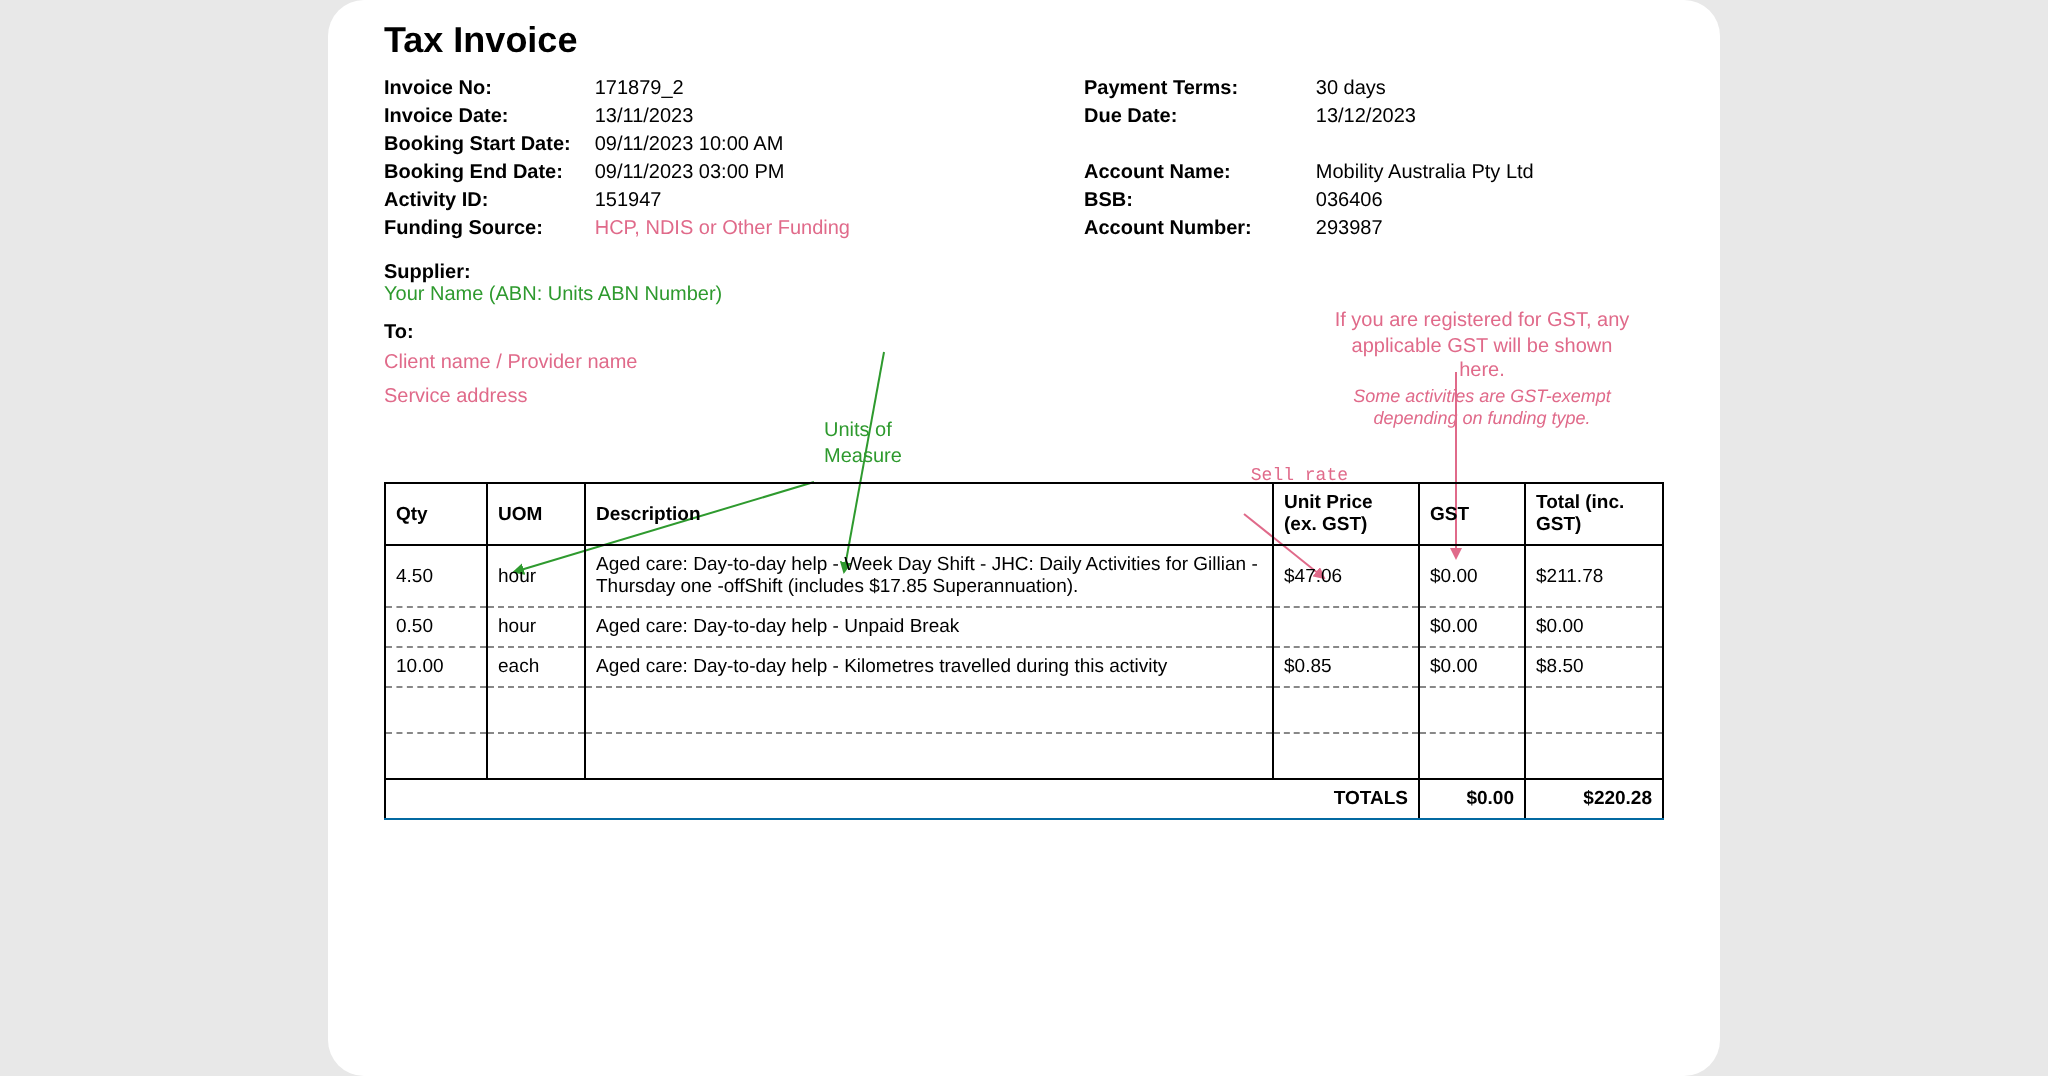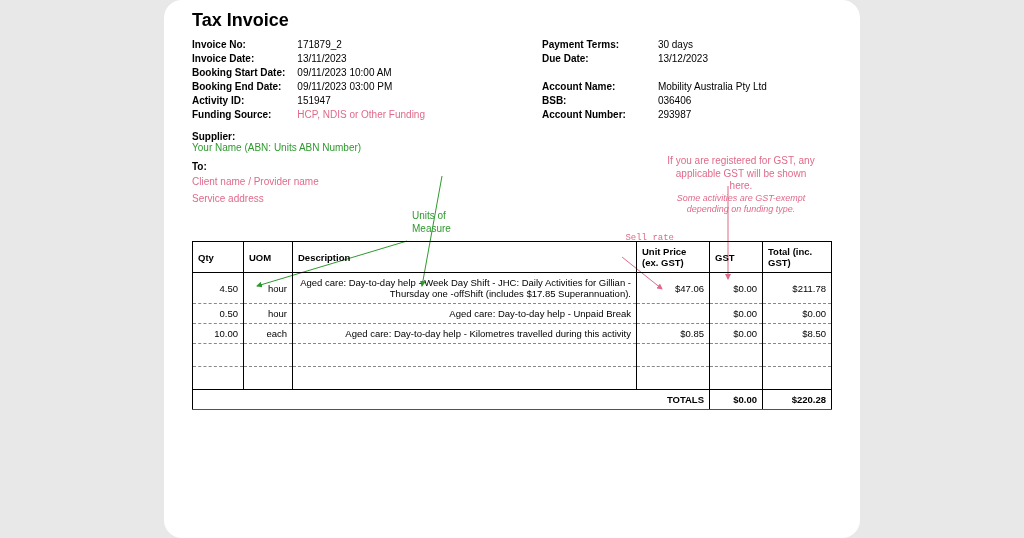--- a/index.html
+++ b/index.html
@@ -77,21 +77,20 @@
     vertical-align: middle;
   }
   table.items th {
     border-top: 1px solid #000;
     border-bottom: 1px solid #000;
     font-weight: 700;
   }
   table.items th.num, table.items td.num { }
   table.items tbody tr td {
     border-bottom: 1px dashed #888;
-    text-align: right;
   }
   table.items tbody tr.solid td { border-bottom: 1px solid #000; }
   table.items tbody tr.empty td { height: 14px; }
   table.items tfoot td {
     border-top: 1px solid #000;
     border-bottom: 1px solid #0369a1;
     font-weight: 700;
     text-align: right;
   }
   .tot-label { text-align: right; padding-right: 8px; }

